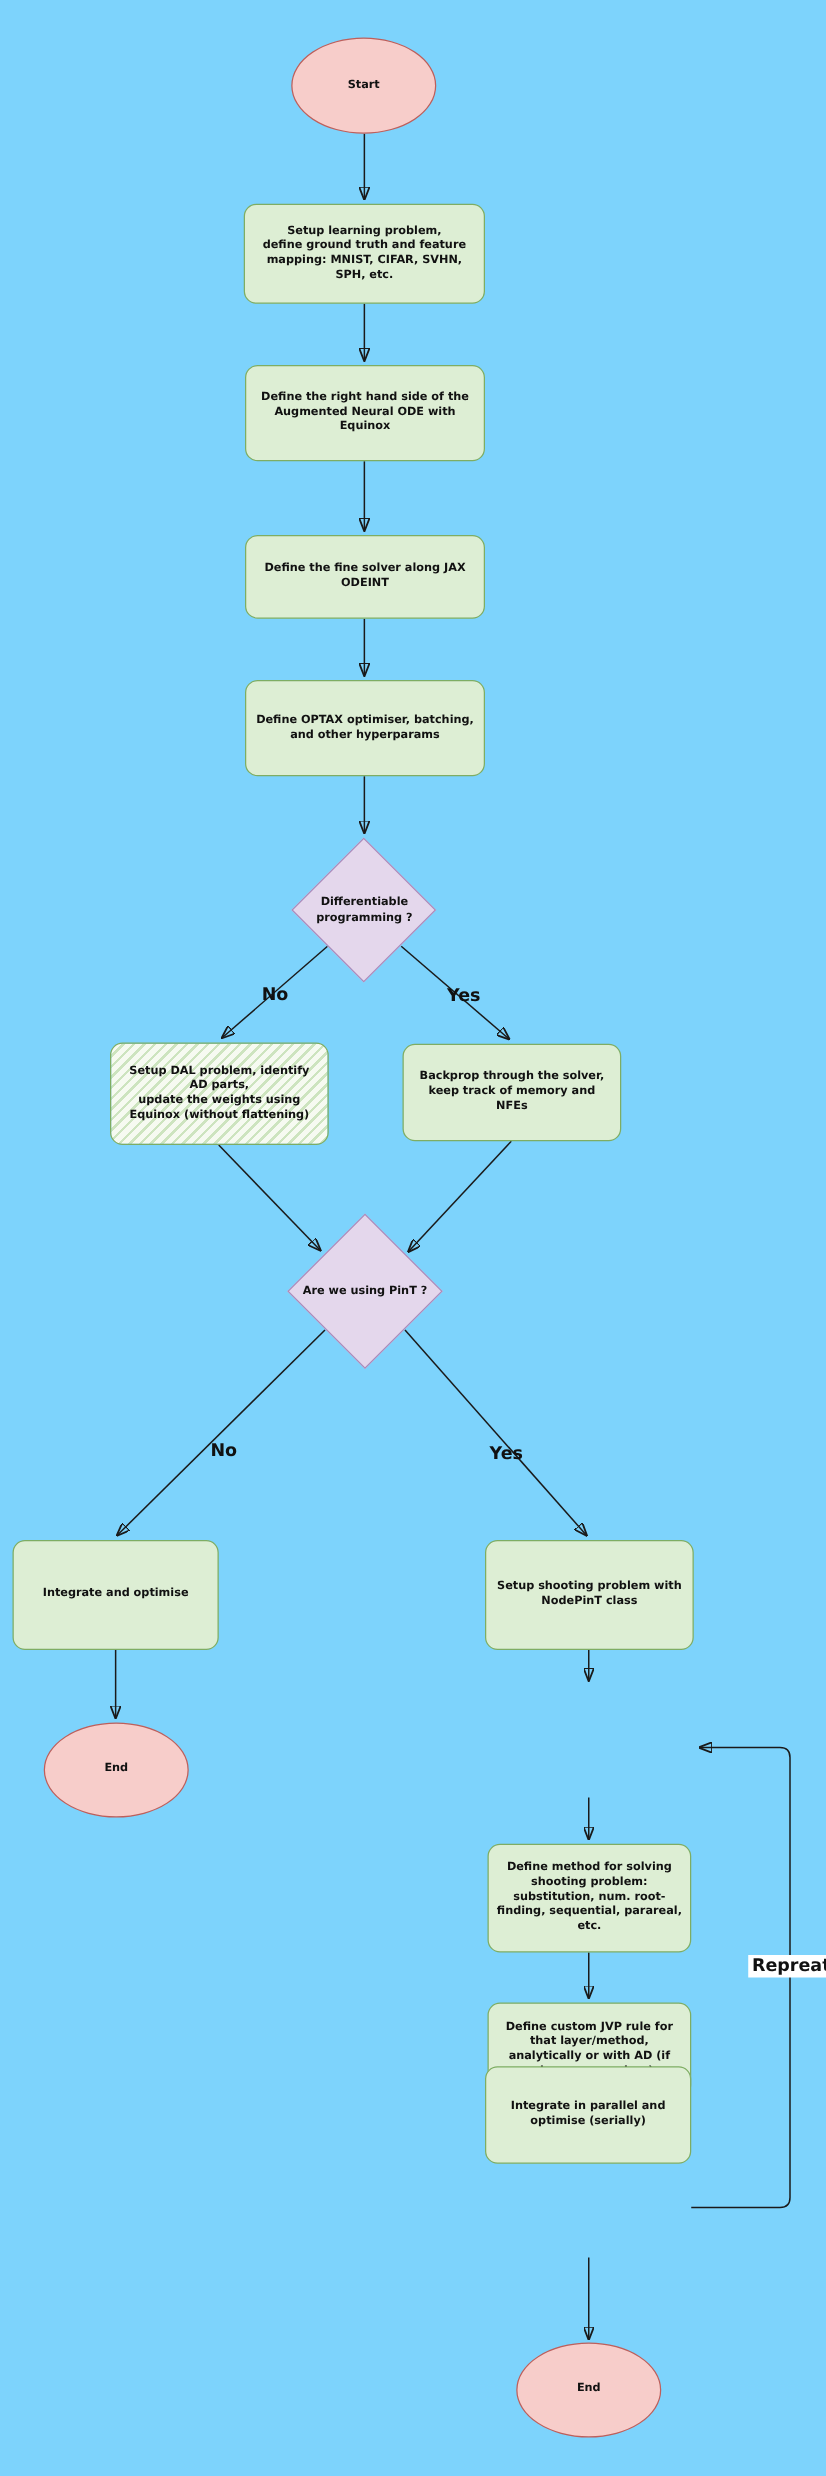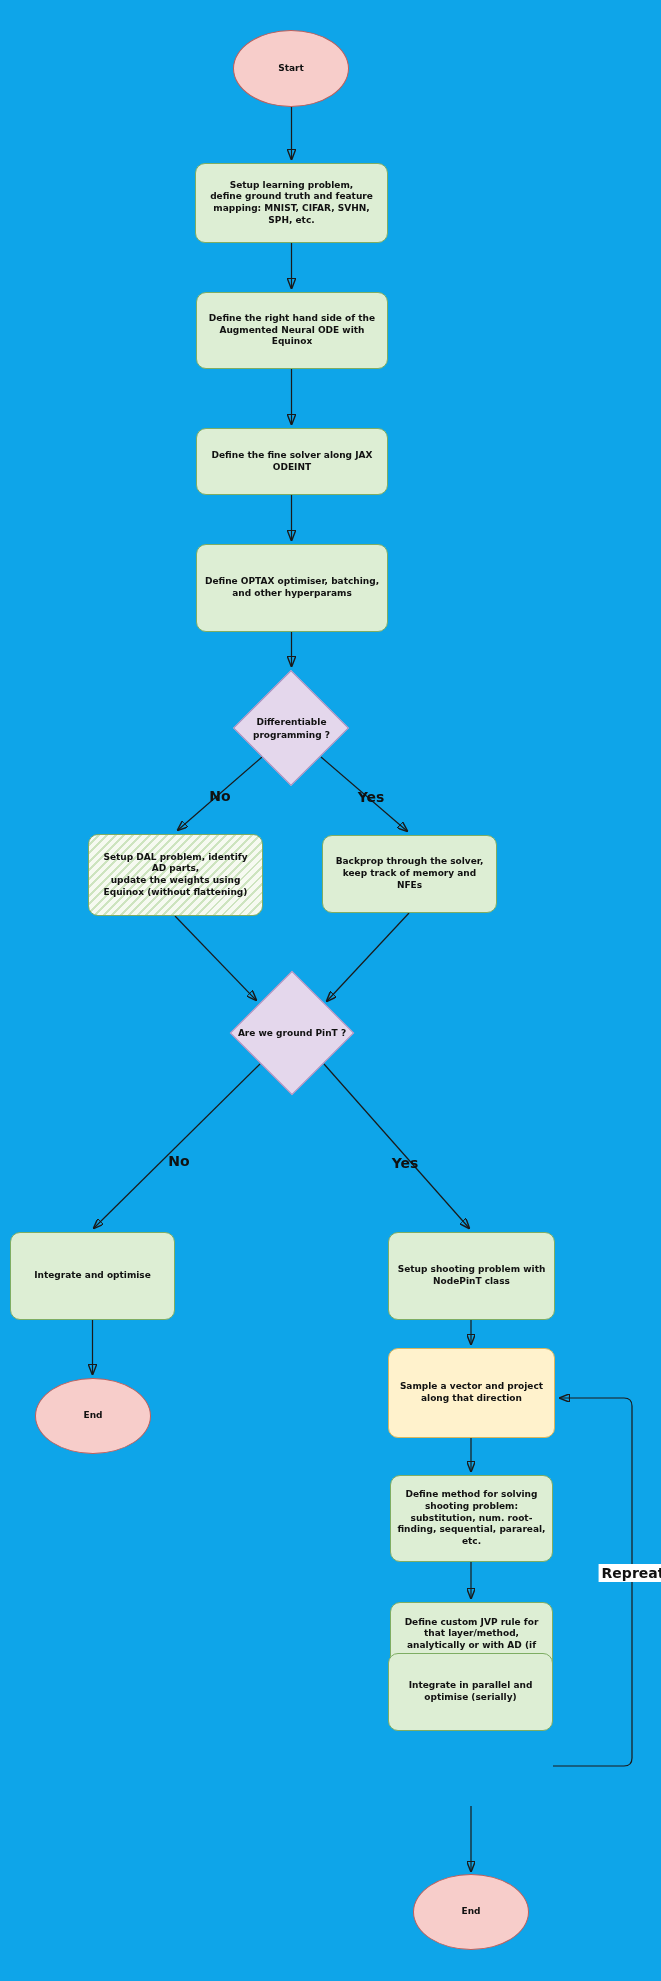--- a/index.html
+++ b/index.html
@@ -1,19 +1,19 @@
 <!DOCTYPE html>
 <html><head>
 <meta charset="utf-8">
 <style>
   html,body{margin:0;padding:0;background:#ffffff;}
   #canvas{
     position:relative;
     width:661px;height:1981px;
-    background:#0ea5e9;
+    background:#7dd3fc;
     font-family:"DejaVu Sans", sans-serif;
     overflow:hidden;
   }
   .node{
     position:absolute;
     box-sizing:border-box;
     display:flex;align-items:center;justify-content:center;
     text-align:center;
     font-size:9px;font-weight:bold;color:#111;
     line-height:1.3;
@@ -103,52 +103,50 @@
 mapping: MNIST, CIFAR, SVHN,
 SPH, etc.</div>
 
   <div class="node process" style="left:196px;top:292px;width:192px;height:77px;">Define the right hand side of the
 Augmented Neural ODE with
 Equinox</div>
 
   <div class="node process" style="left:196px;top:428px;width:192px;height:67px;">Define the fine solver along JAX
 ODEINT</div>
 
-  <div class="node process" style="left:196px;top:544px;width:192px;height:88px;">Define OPTAX optimiser, batching,
+  <div class="node process" style="left:196px;top:544px;width:192px;height:77px;">Define OPTAX optimiser, batching,
 and other hyperparams</div>
 
   <div class="diamond-wrap" style="left:233px;top:670px;width:117px;height:117px;">
     <div class="diamond-shape" style="left:17px;top:17px;width:82px;height:82px;"></div>
     <div class="diamond-label">Differentiable
 programming ?</div>
   </div>
 
   <div class="node process-hatch" style="left:88px;top:834px;width:175px;height:82px;">Setup DAL problem, identify
 AD parts,
 update the weights using
 Equinox (without flattening)</div>
 
   <div class="node process" style="left:322px;top:835px;width:175px;height:78px;">Backprop through the solver,
 keep track of memory and
 NFEs</div>
 
   <div class="diamond-wrap" style="left:229px;top:971px;width:126px;height:124px;">
     <div class="diamond-shape" style="left:19px;top:18px;width:88px;height:88px;"></div>
-    <div class="diamond-label">Are we ground PinT ?</div>
+    <div class="diamond-label">Are we using PinT ?</div>
   </div>
 
   <div class="node process" style="left:10px;top:1232px;width:165px;height:88px;">Integrate and optimise</div>
 
   <div class="node terminal" style="left:35px;top:1378px;width:116px;height:76px;">End</div>
 
   <div class="node process" style="left:388px;top:1232px;width:167px;height:88px;">Setup shooting problem with
 NodePinT class</div>
 
-  <div class="node loopbox" style="left:388px;top:1348px;width:167px;height:90px;">Sample a vector and project
-along that direction</div>
 
   <div class="node process" style="left:390px;top:1602px;width:163px;height:76px;">Define custom JVP rule for
 that layer/method,
 analytically or with AD (if
 using coarse solver)</div>
 
   <div class="node process" style="left:390px;top:1475px;width:163px;height:87px;">Define method for solving
 shooting problem:
 substitution, num. root-
 finding, sequential, parareal,

